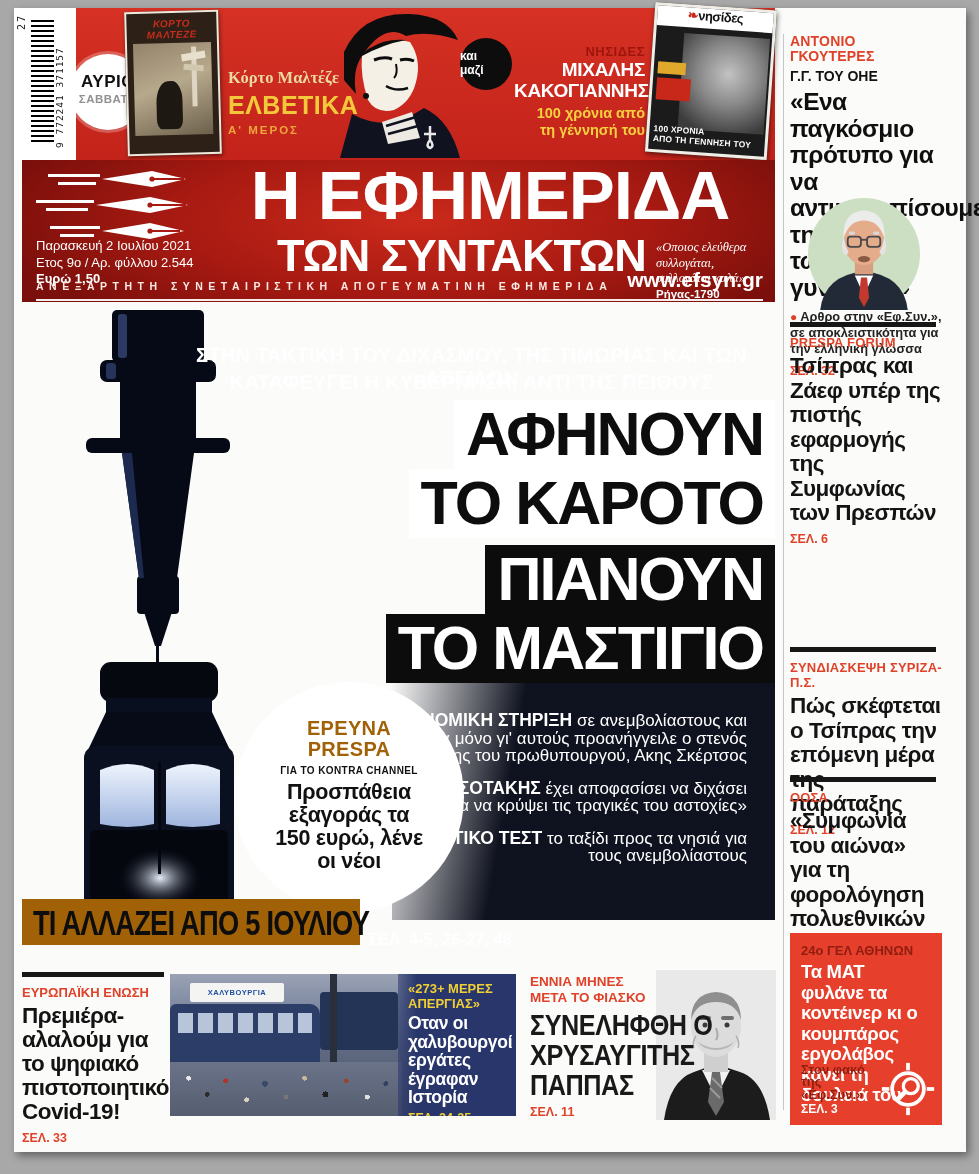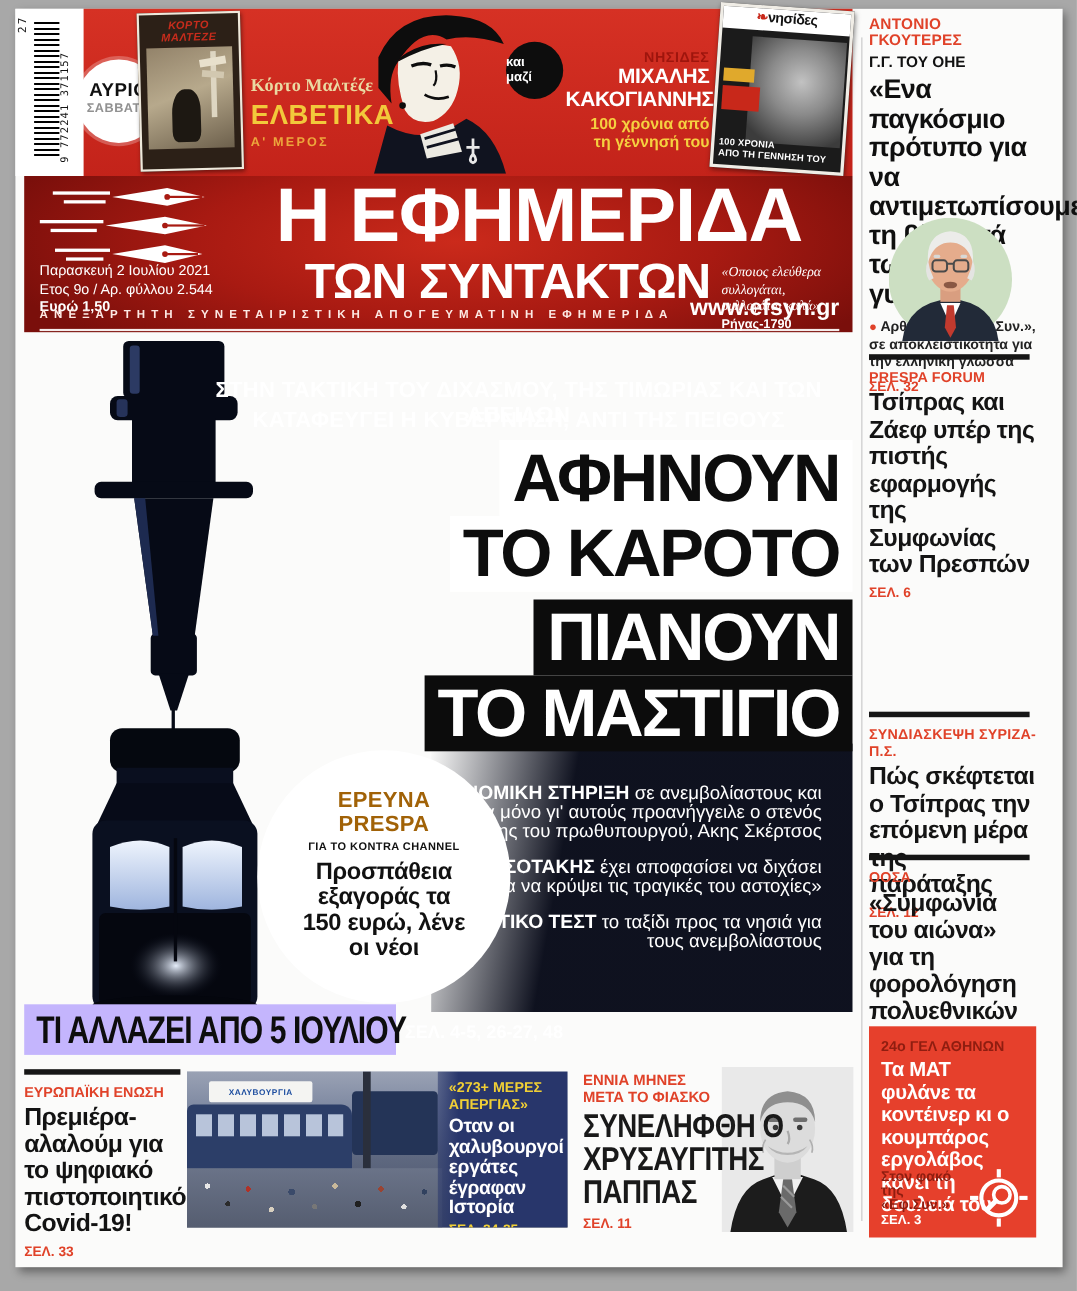--- a/index.html
+++ b/index.html
@@ -128,21 +128,21 @@
 
   #decks { right:28px; top:402px; width:470px; text-align:right; color:#fff; }
   .deck { margin-bottom:15px; font-size:17px; line-height:17.5px; }
   .deck-lead { font-weight:bold; font-size:17.5px; }
 
   #badge { left:212px; top:372px; width:230px; height:230px; border-radius:50%; background:#fff; text-align:center; padding-top:36px; }
   .badge-kicker { color:#a16207; font-weight:bold; font-size:20px; line-height:21px; letter-spacing:.3px; }
   #badge-sub { color:#111; font-weight:bold; font-size:10px; letter-spacing:.4px; margin-top:5px; }
   #badge-title { color:#111; font-weight:bold; font-size:21.5px; line-height:23px; margin:5px auto 0 auto; width:160px; letter-spacing:-.3px; }
 
-  #lead-footer { left:0; top:603px; width:338px; height:46px; background:#c4b5fd; }
+  #lead-footer { left:0; top:589px; width:338px; height:46px; background:#a16207; }
   #lead-footer-title { color:#0d0d0d; font-weight:bold; font-size:35px; letter-spacing:-1px; transform:scaleX(.78); transform-origin:left center; padding:4px 0 0 14px; white-space:nowrap; }
   #lead-footer-pages { left:346px; top:620px; color:#fff; font-weight:bold; font-size:16.5px; }
 
   
   #rc-divider { left:769px; top:26px; width:1px; height:1076px; background:#c6c6c6; }
   .rc { left:776px; width:152px; }
   .rc-bar { width:146px; height:5px; background:#161616; margin-bottom:8px; }
   .rc-kicker { color:#e04229; font-weight:bold; font-size:13px; line-height:15px; margin-bottom:4px; letter-spacing:.2px; }
   .rc-title { color:#141414; font-weight:bold; font-size:22.5px; line-height:24.5px; letter-spacing:-.5px; }
   .rc-title-light { font-weight:normal; }
@@ -395,21 +395,21 @@
 
     <div class="abs" id="lead-footer">
       <div id="lead-footer-title">ΤΙ ΑΛΛΑΖΕΙ ΑΠΟ 5 ΙΟΥΛΙΟΥ</div>
     </div>
     <div class="abs" id="lead-footer-pages">ΣΕΛ. 4-5, 26-27, 48</div>
   </div>
 
   <div class="abs" id="rc-divider"></div>
 
   <div class="abs rc" id="guterres">
-    <div class="rc-kicker" style="font-size:14px;">ΑΝΤΟΝΙΟ ΓΚΟΥΤΕΡΕΣ</div>
+    <div class="rc-kicker" style="font-size:14px;margin-top:20px;">ΑΝΤΟΝΙΟ ΓΚΟΥΤΕΡΕΣ</div>
     <div id="gut-role">Γ.Γ. ΤΟΥ ΟΗΕ</div>
     <div id="gut-title">«Ενα παγκόσμιο πρότυπο για να αντιμετωπίσουμε τη βία κατά των γυναικών»</div>
     <div id="gut-note"><span class="bullet">●</span> <span>Αρθρο στην «Εφ.Συν.», σε αποκλειστικότητα για την ελληνική γλώσσα</span></div>
     <div class="rc-page" id="gut-page">ΣΕΛ. 32</div>
   </div>
 
   <svg class="abs" id="guterres-photo" viewBox="0 0 110 110">
     <circle cx="55" cy="55" r="55" fill="#ccdfc2"></circle>
     <path d="M12,110 Q16,76 55,72 Q94,76 98,110 Z" fill="#222a38"></path>
     <polygon points="46,76 64,76 55,96" fill="#ffffff"></polygon>

